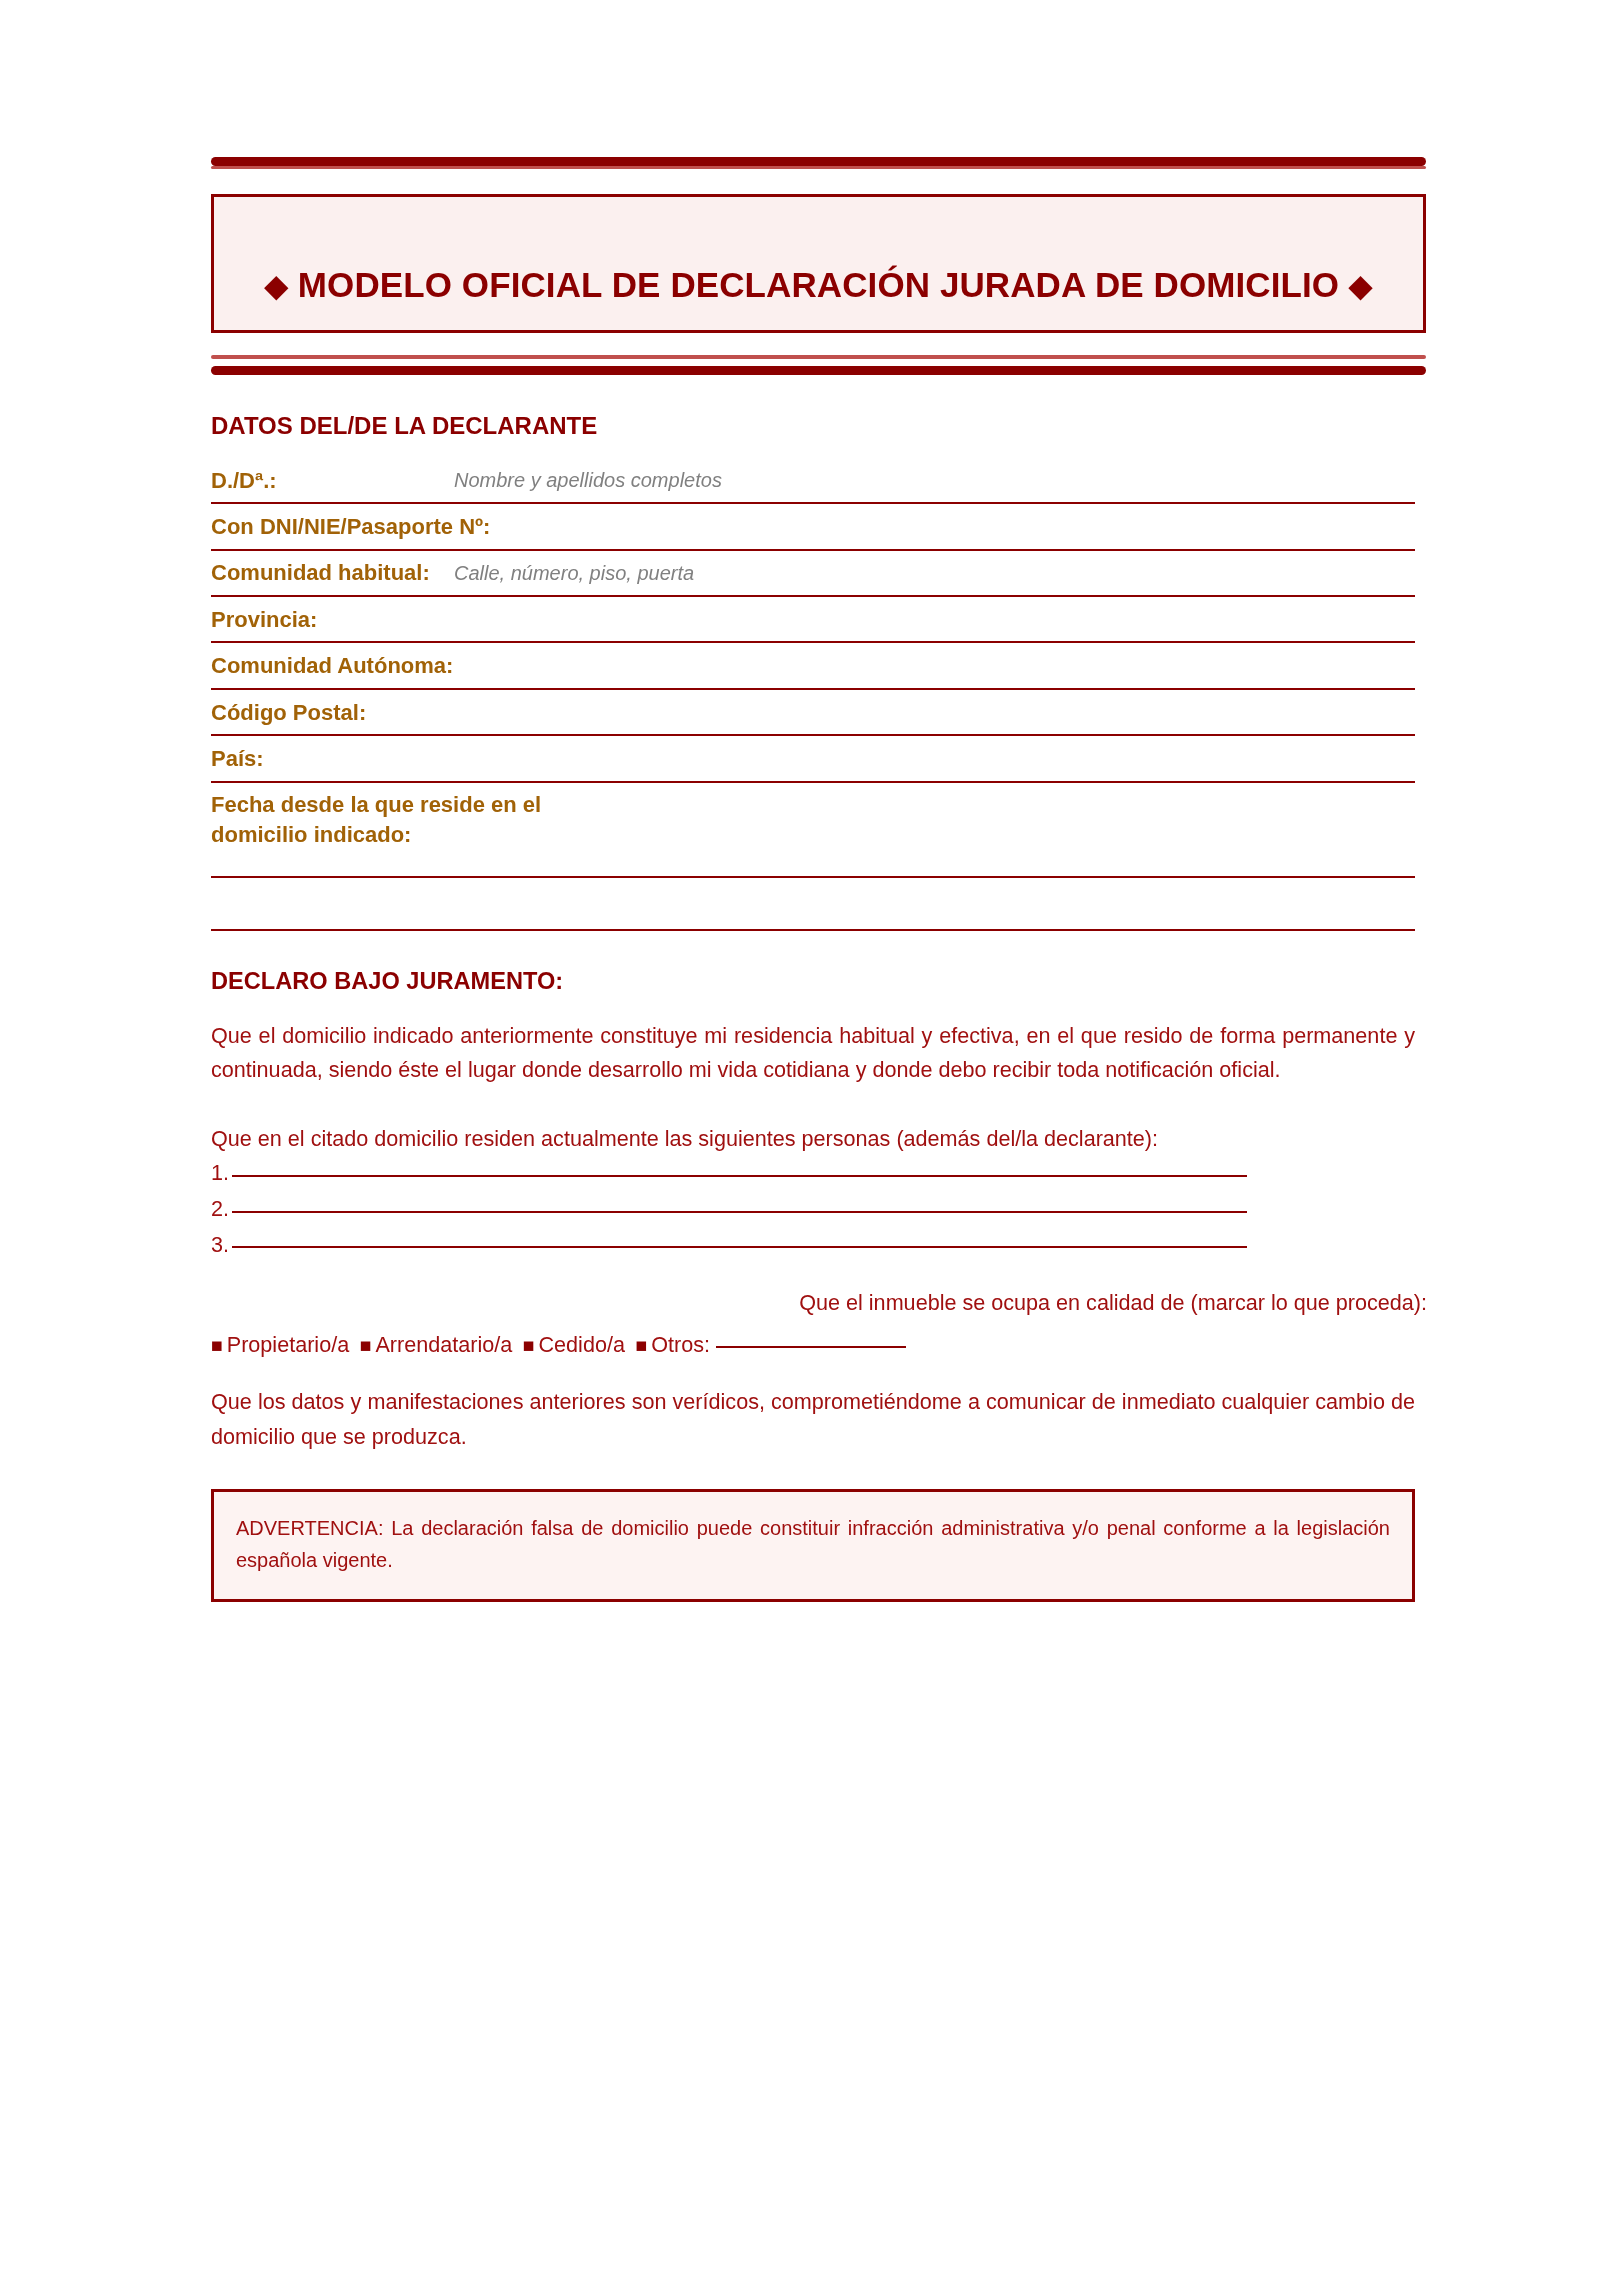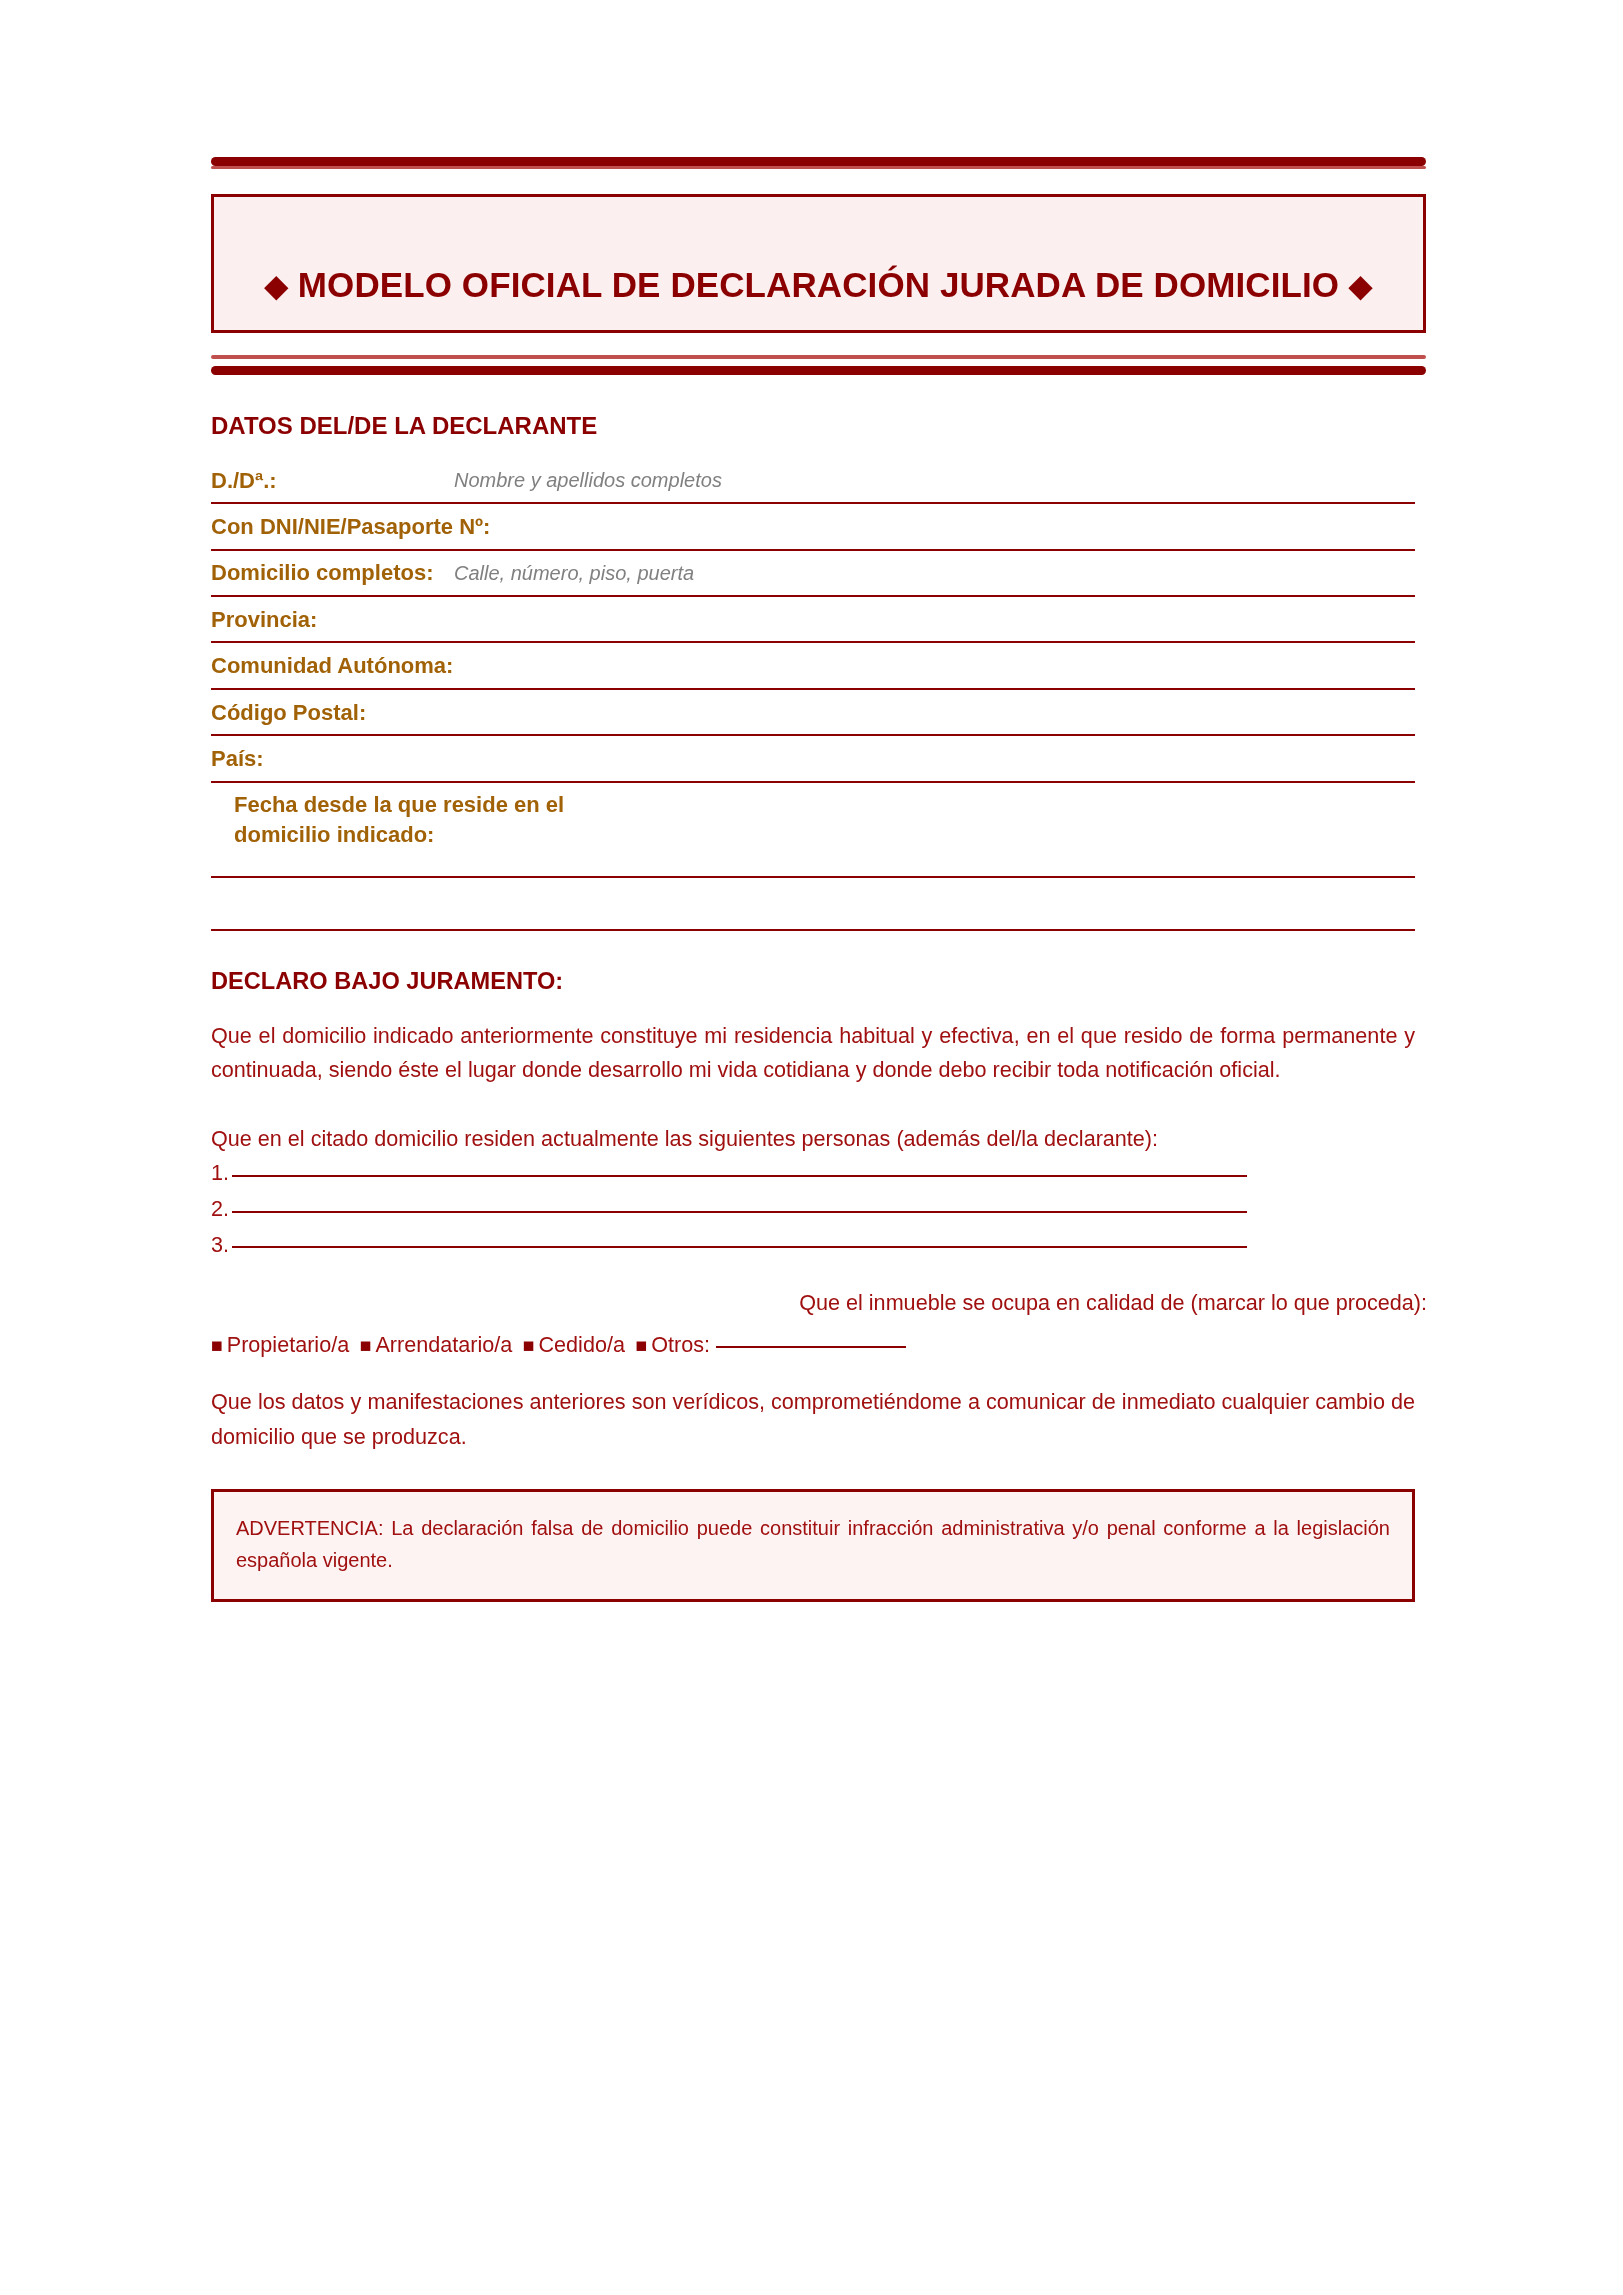--- a/index.html
+++ b/index.html
@@ -90,21 +90,21 @@
   .form-row .hint {
     position: absolute;
     left: 243px;
     top: 9.2px;
     font-size: 20px;
     font-style: italic;
     color: #808080;
     line-height: 1.35;
   }
   .form-row.two-line { min-height: 79px; }
-  .form-row.two-line .label { white-space: pre-line; margin-left: 23px; }
+  .form-row.two-line .label { white-space: pre-line; }
   .form-row.spacer-row { min-height: 51px; padding: 0; }
 
   
   .declare-heading {
     font-size: 23.6px;
     font-weight: bold;
     color: #8B0000;
     margin: 37px 0 0 0;
   }
 
@@ -211,21 +211,21 @@
     <div class="form-row">
       <span class="label">D./Dª.:</span>
       <span class="hint">Nombre y apellidos completos</span>
     </div>
 
     <div class="form-row">
       <span class="label">Con DNI/NIE/Pasaporte Nº:</span>
     </div>
 
     <div class="form-row">
-      <span class="label">Domicilio completos:</span>
+      <span class="label">Comunidad habitual:</span>
       <span class="hint">Calle, número, piso, puerta</span>
     </div>
 
 
     <div class="form-row">
       <span class="label">Provincia:</span>
     </div>
 
     <div class="form-row">
       <span class="label">Comunidad Autónoma:</span>

